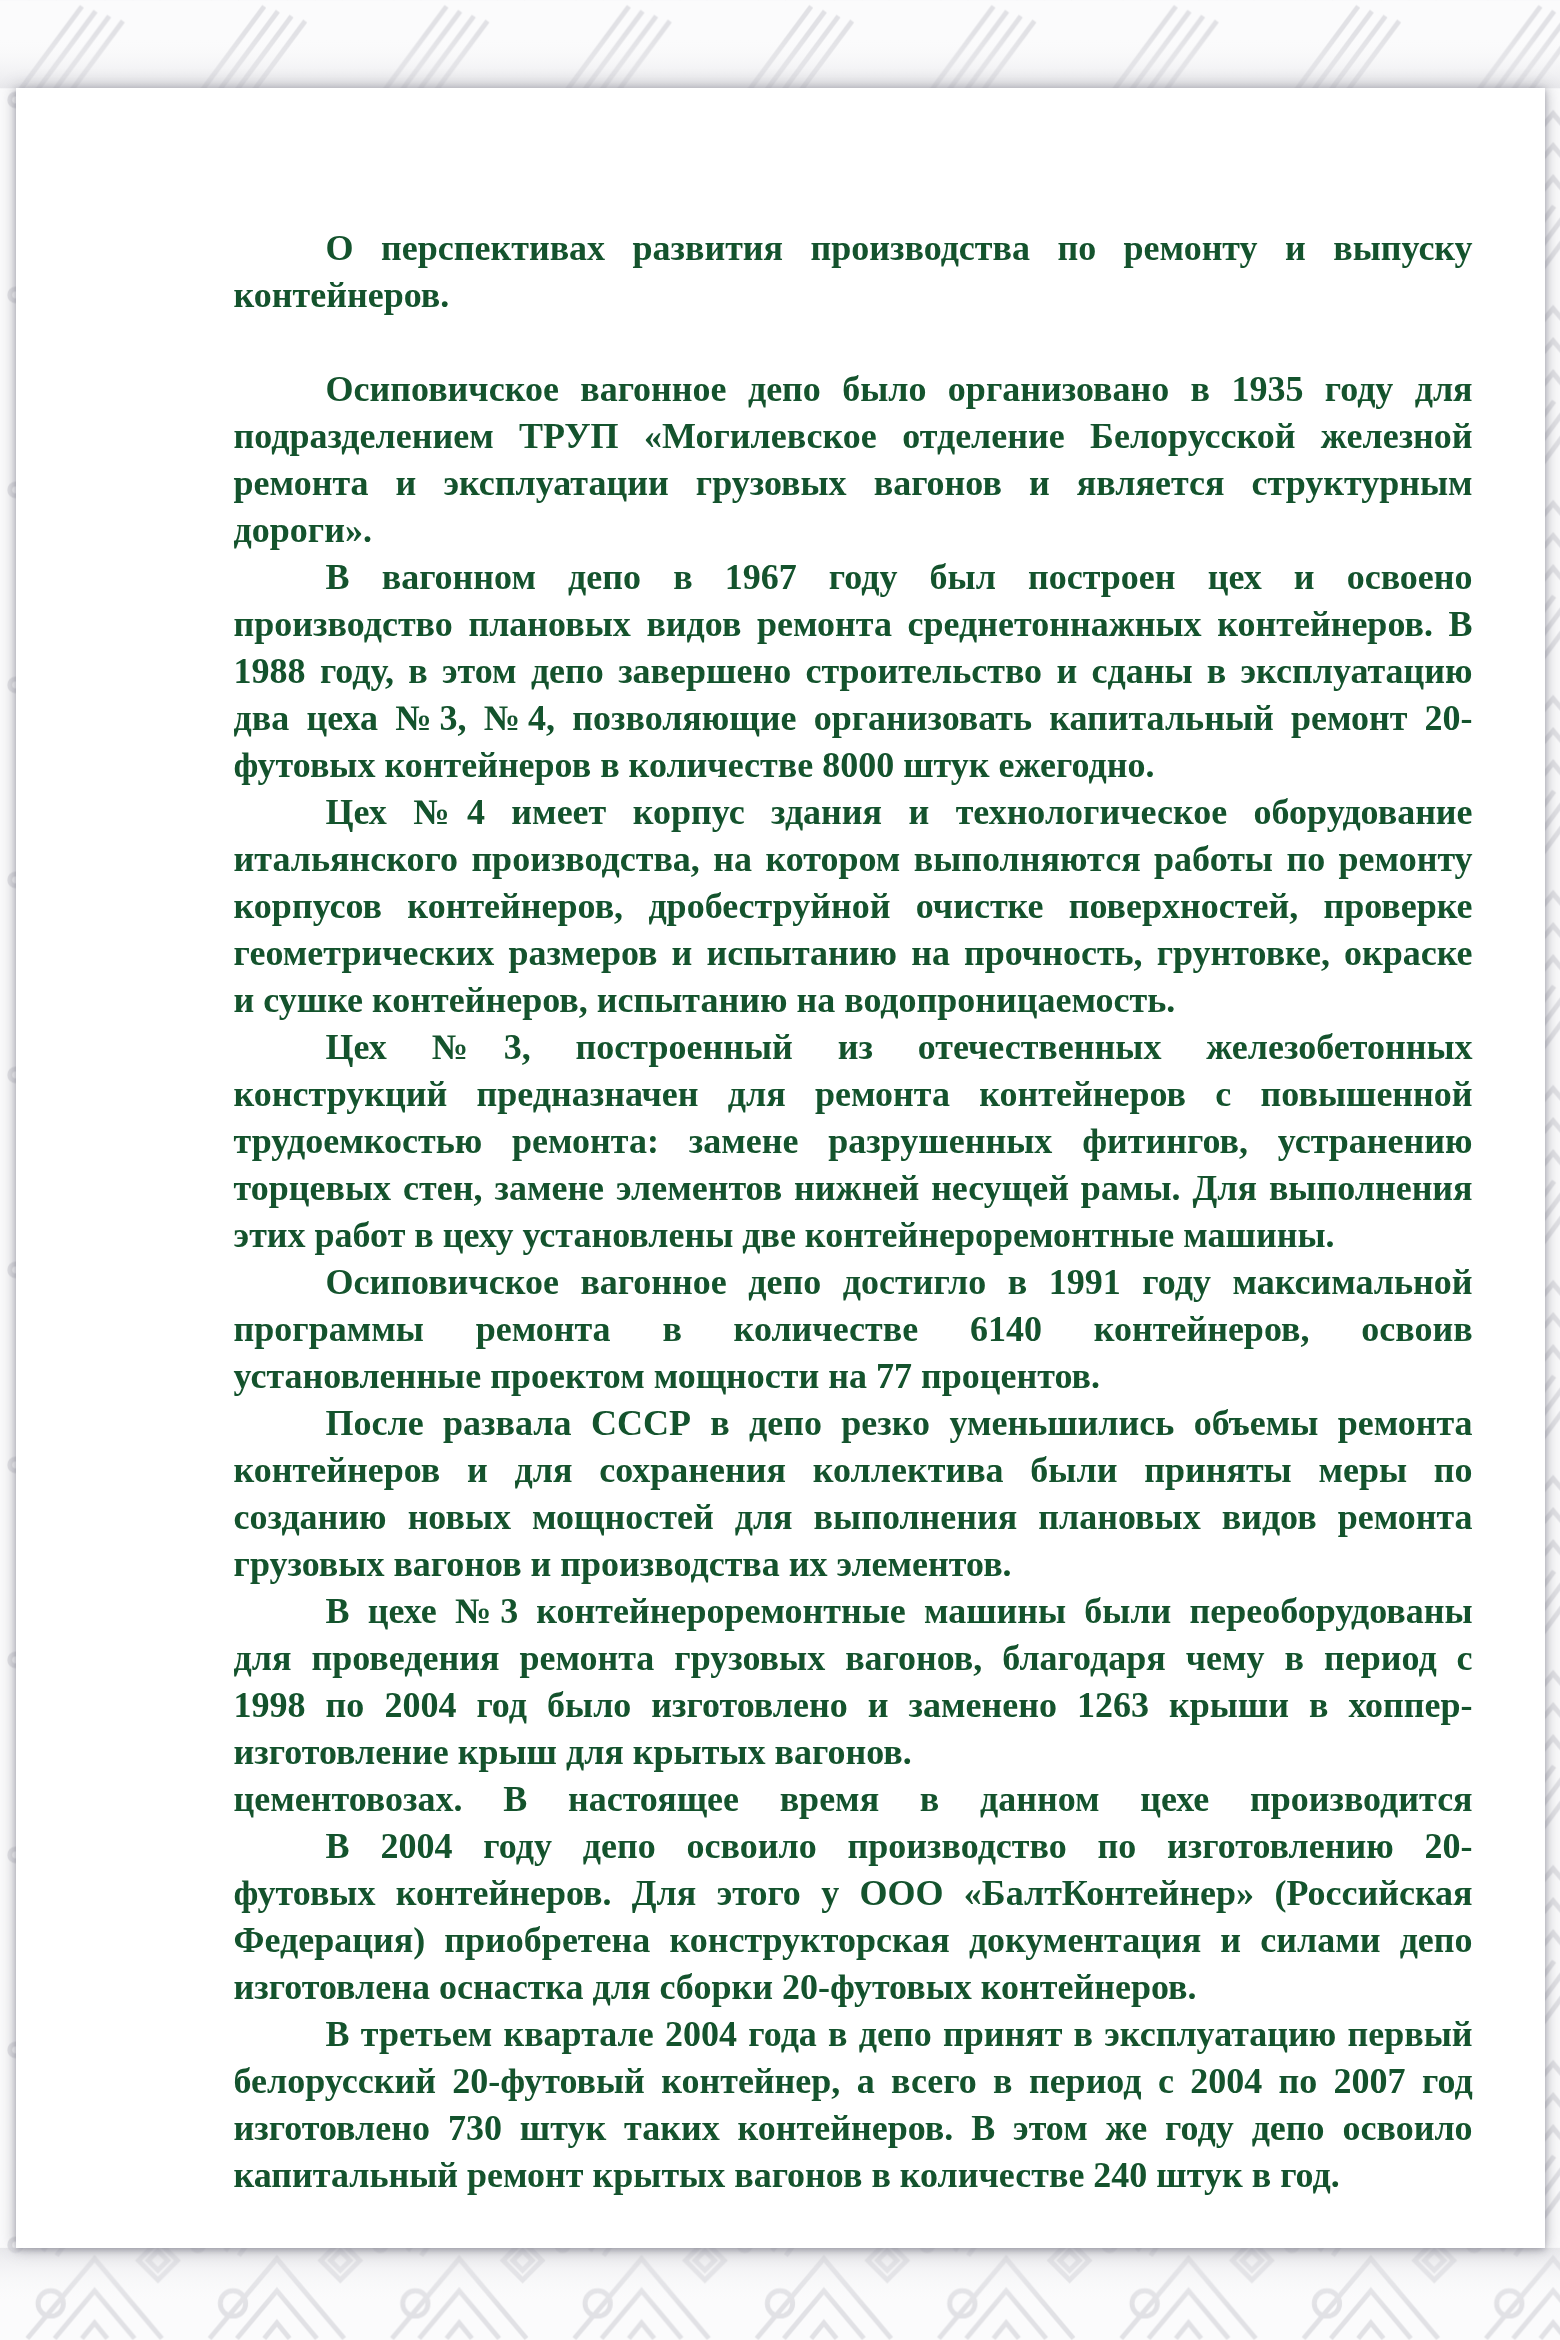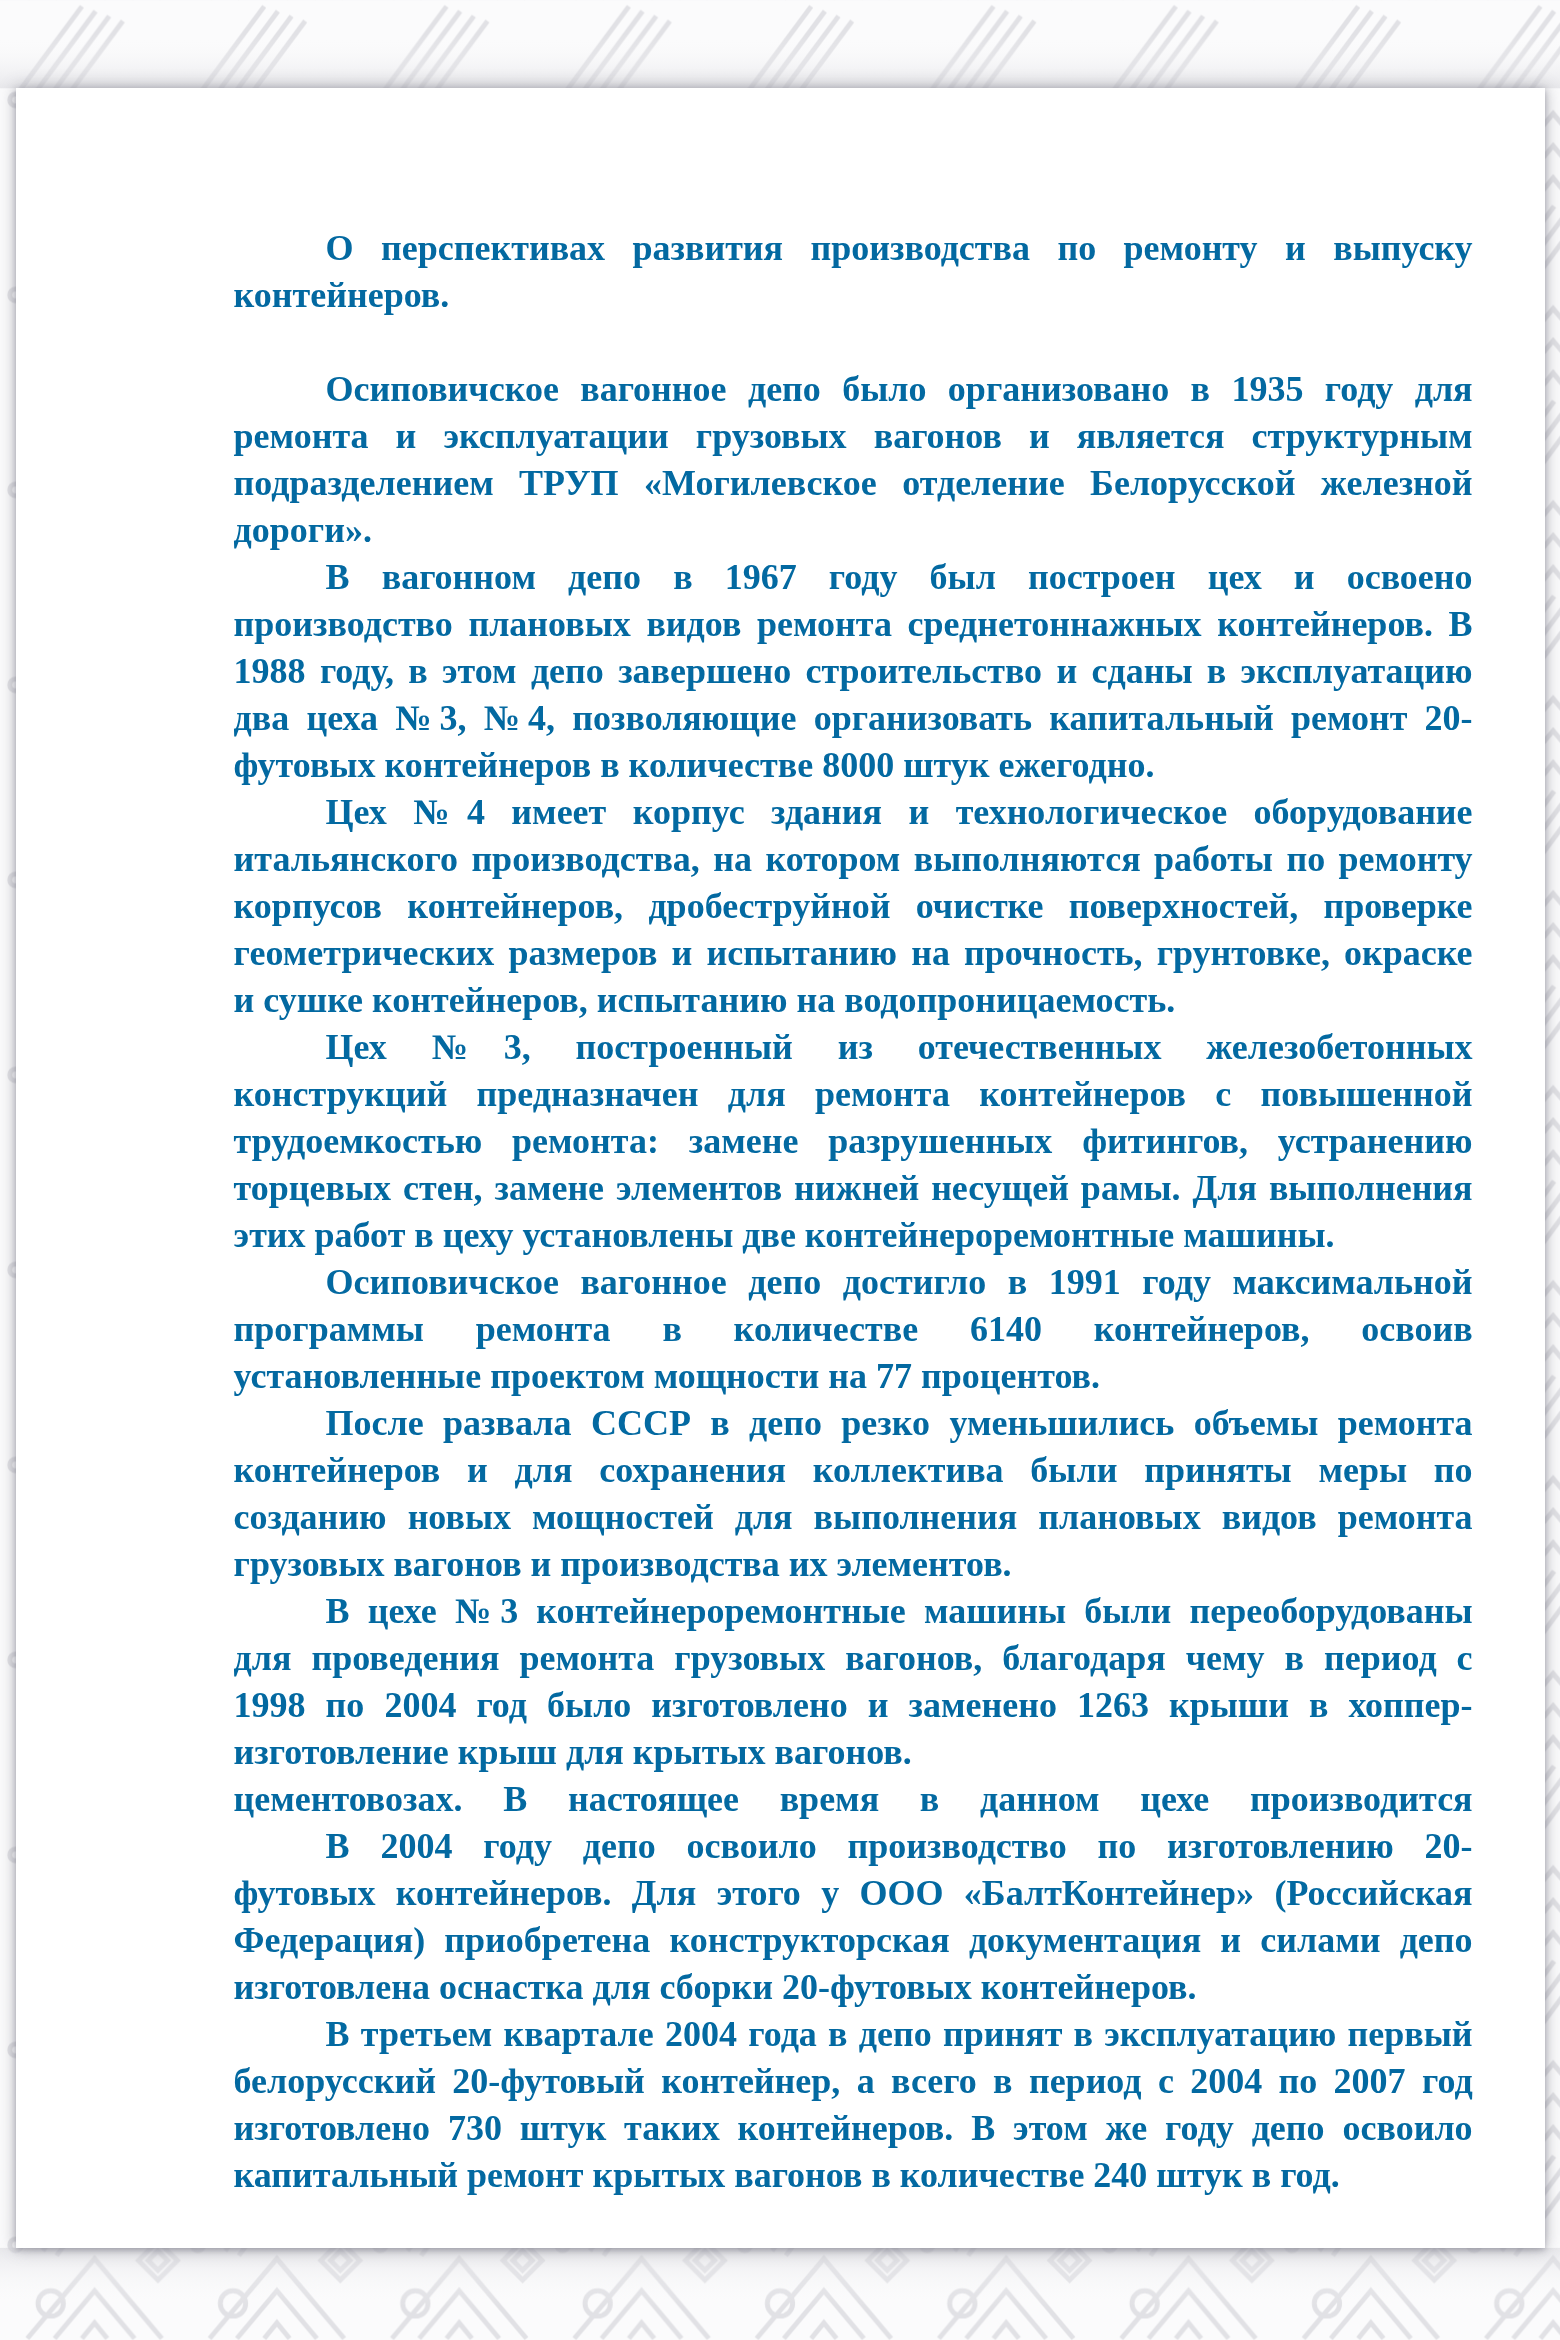--- a/index.html
+++ b/index.html
@@ -30,21 +30,21 @@
     width: 1529px;
     height: 2160px;
     background: #ffffff;
     box-shadow: 0 0 15.6px rgba(90, 90, 105, 0.45), 0 2px 5.9px rgba(90,90,105,0.35);
   }
   .doc-text {
     position: absolute;
     left: 218px;
     top: 137px;
     width: 1239px;
-    color: #0369a1;
+    color: #14532d;
     font-size: 36px;
     line-height: 47px;
   }
   .para { margin: 0; font-weight: bold; }
   .para.title { font-weight: bold; margin-bottom: 47px; }
   .line {
     text-align: justify;
     text-align-last: justify;
     min-height: 47px;
   }
@@ -88,22 +88,22 @@
   </svg>
 
   <div class="doc-page">
     <div class="doc-text">
         <div class="para title">
           <div class="line first">О перспективах развития производства по ремонту и выпуску</div>
           <div class="line last">контейнеров.</div>
         </div>
         <div class="para">
           <div class="line first">Осиповичское вагонное депо было организовано в 1935 году для</div>
+          <div class="line">подразделением ТРУП «Могилевское отделение Белорусской железной</div>
           <div class="line">ремонта и эксплуатации грузовых вагонов и является структурным</div>
-          <div class="line">подразделением ТРУП «Могилевское отделение Белорусской железной</div>
           <div class="line last">дороги».</div>
         </div>
         <div class="para">
           <div class="line first">В вагонном депо в 1967 году был построен цех и освоено</div>
           <div class="line">производство плановых видов ремонта среднетоннажных контейнеров. В</div>
           <div class="line">1988 году, в этом депо завершено строительство и сданы в эксплуатацию</div>
           <div class="line">два цеха №3, №4, позволяющие организовать капитальный ремонт 20-</div>
           <div class="line last">футовых контейнеров в количестве 8000 штук ежегодно.</div>
         </div>
         <div class="para">

